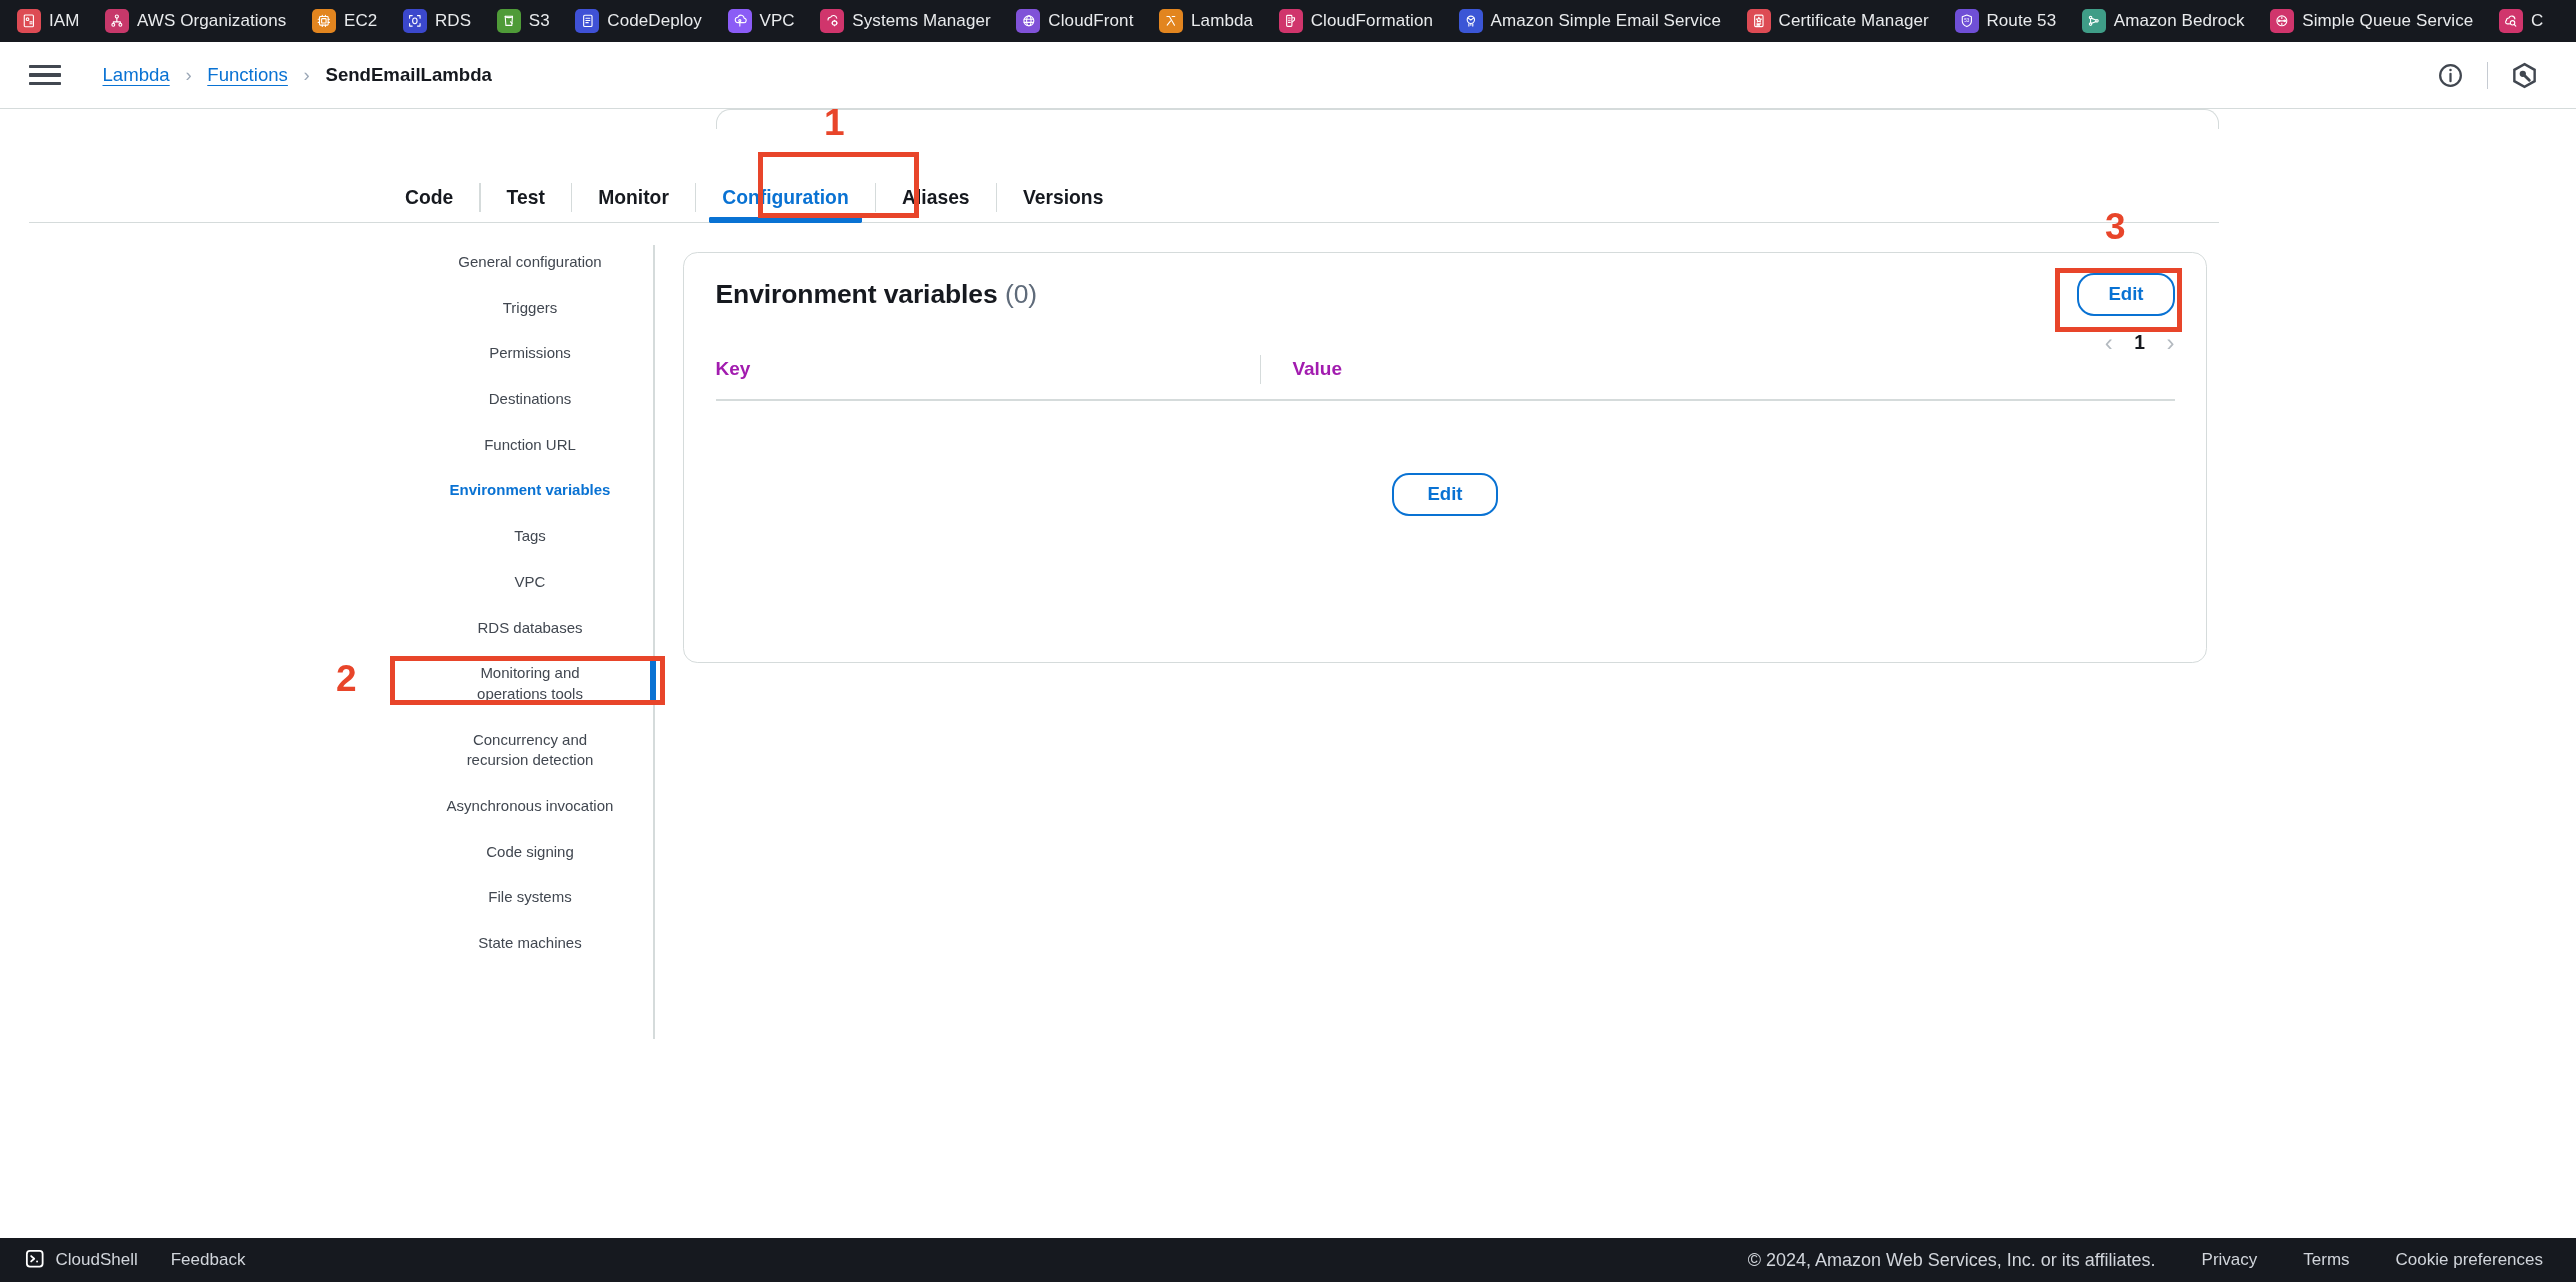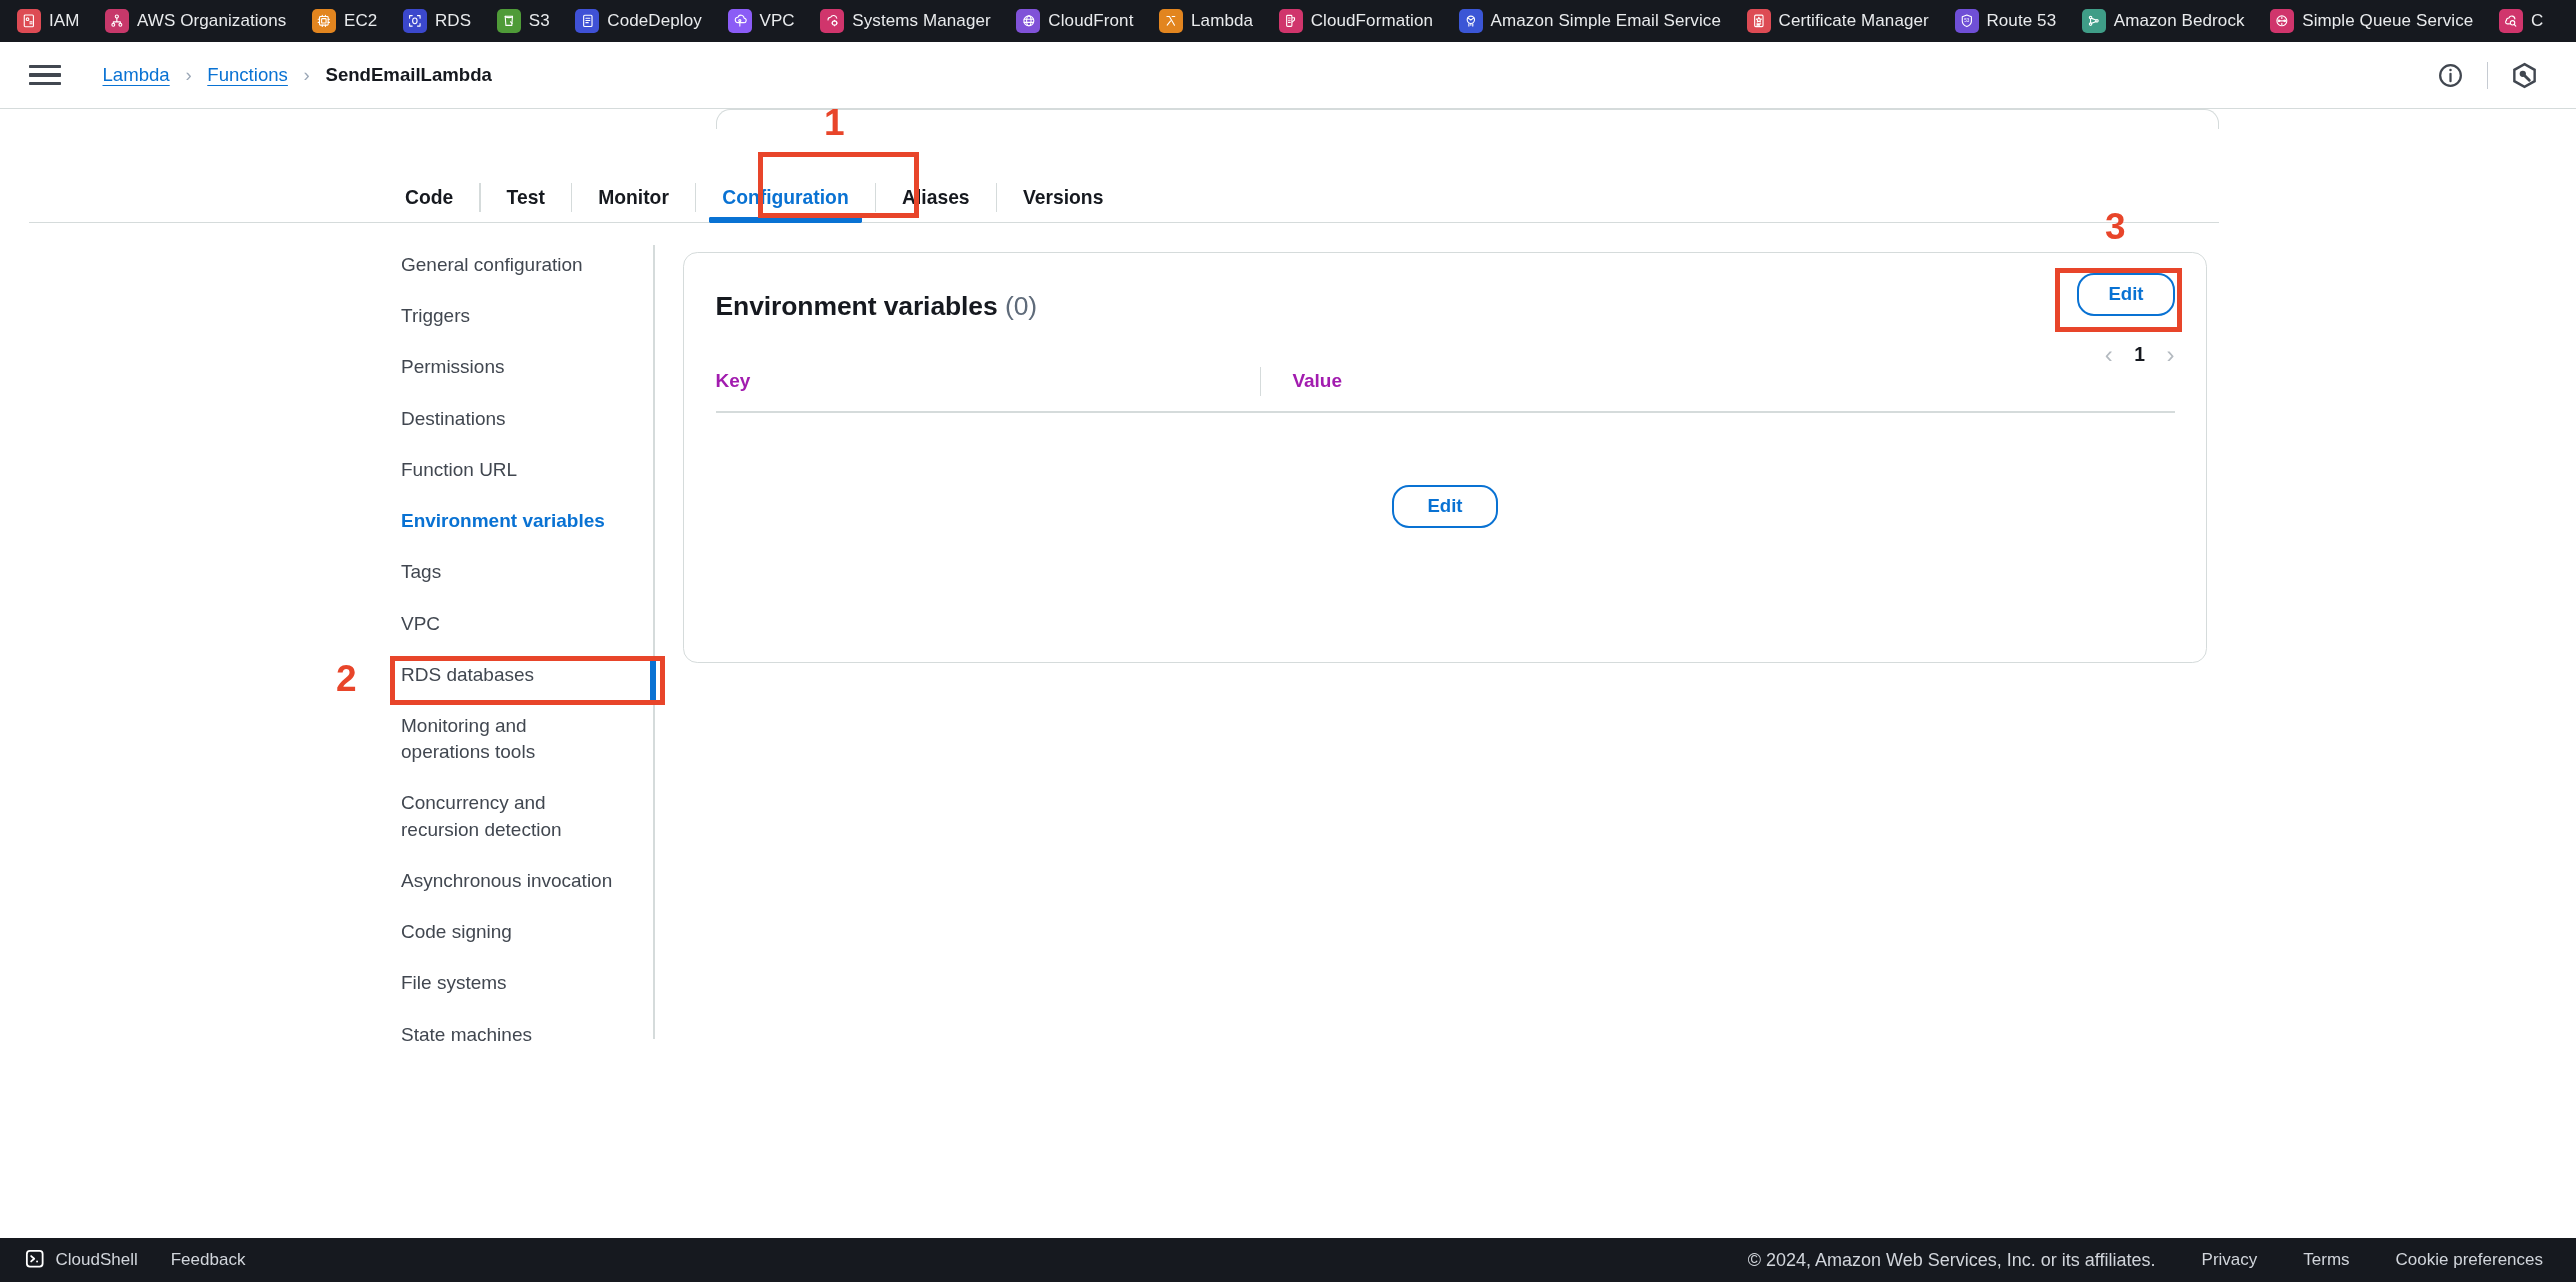--- a/index.html
+++ b/index.html
@@ -101,35 +101,35 @@
   .sidenav {
     position: absolute; top: 143px; left: 401px; width: 258px;
   }
   .sidenav-border {
     position: absolute; top: 136px; left: 653px; width: 2.1px; height: 794px; background: #d5dbdb;
   }
   .sidenav-active-marker {
     position: absolute; top: 551px; left: 650px; width: 5.7px; height: 43px; background: #0972d3;
   }
   .nav-item {
-    font-size: 19px; color: #414750; line-height: 1.38;
-    padding: 0 0 0 0; margin-bottom: 25px; white-space: pre-line;
+    font-size: 15px; color: #414750; line-height: 1.38;
+    padding: 0 0 0 0; margin-bottom: 25px; white-space: pre-line; text-align: center;
   }
   .nav-item.active { color: #0972d3; font-weight: 700; }
 
   
   .card {
     position: absolute; top: 143px; left: 683px; width: 1524px; height: 411px;
     background: #ffffff; border: 1.4px solid #d5dbdb; border-radius: 14.3px;
   }
   .card-header {
     position: relative; padding: 26px 31.5px 0 31.5px; display: flex; align-items: flex-start;
   }
   .card-title {
-    font-size: 26.5px; font-weight: 700; color: #16191f; letter-spacing: -0.1px; margin-top: 12px;
+    font-size: 26.5px; font-weight: 700; color: #16191f; letter-spacing: -0.1px;
   }
   .card-title .count { color: #5f6b7a; font-weight: 400; }
   .btn-edit-top {
     position: absolute; right: 31.5px; top: 20px;
     border: 2.1px solid #0972d3; border-radius: 17px;
     color: #0972d3; font-size: 18.6px; font-weight: 700;
     padding: 10px 29px; background: #ffffff; line-height: 1;
   }
   .search-row {
     position: relative; margin: 18.6px 31.5px 0 31.5px; display: flex; align-items: center;

